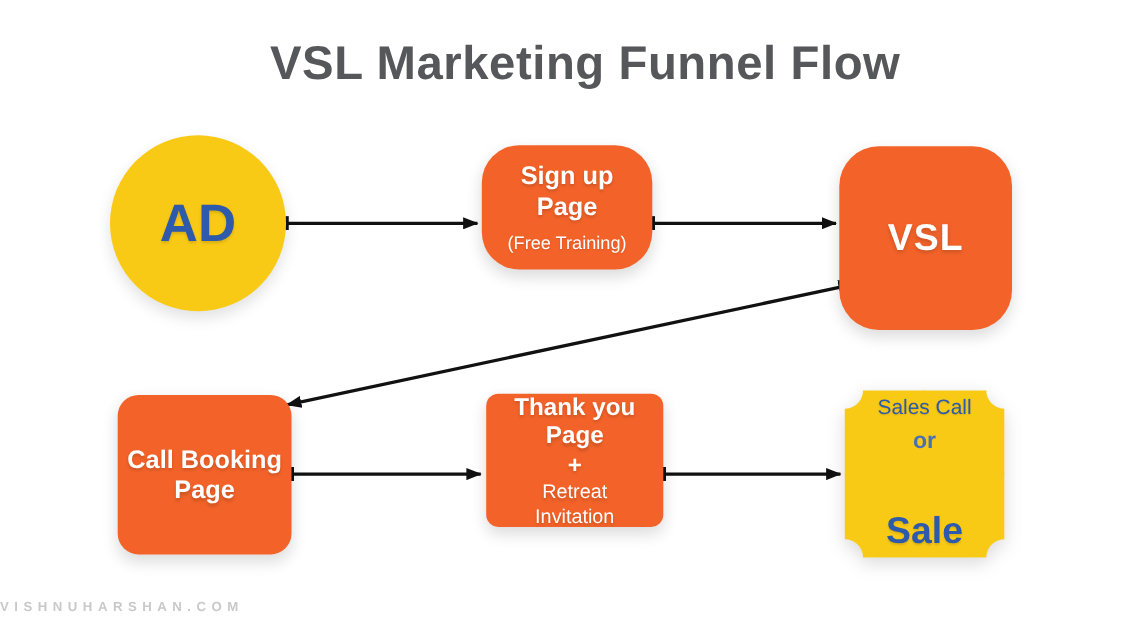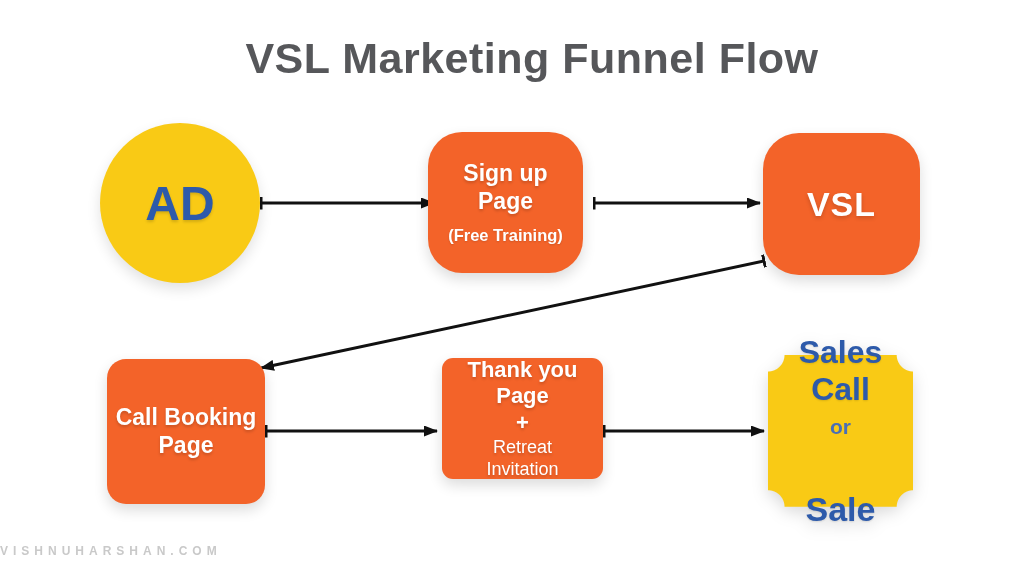--- a/index.html
+++ b/index.html
@@ -64,31 +64,31 @@
     background: var(--yellow, #F9CA15);
     box-shadow: 0 6px 14px rgba(0,0,0,0.12);
   }
   .ad-label {
     font-size: 48px;
     font-weight: 700;
     color: var(--blue, #2D5AAA);
     text-shadow: 0 2px 3px rgba(0,0,0,0.15);
   }
   .node-signup {
-    left: 428px;
+    left: 438px;
     top: 132px;
     width: 155px;
-    height: 141px;
+    height: 113px;
     border-radius: 34px;
   }
   .node-vsl {
     left: 763px;
     top: 133px;
     width: 157px;
-    height: 142px;
+    height: 167px;
     border-radius: 36px;
   }
   .vsl-label {
     font-size: 34px;
     font-weight: 700;
     color: #ffffff;
     letter-spacing: 1px;
     text-shadow: 0 2px 4px rgba(0,0,0,0.18);
   }
   .node-callbooking {
@@ -124,21 +124,21 @@
     font-weight: 700;
     font-size: 23px;
     line-height: 1.18;
     text-shadow: 0 2px 3px rgba(0,0,0,0.18);
   }
   .node-signup .box-title { max-width: 120px; }
   .node-callbooking .box-title { max-width: 150px; }
   .node-thankyou .box-title { max-width: 125px; font-size: 22px; }
   .box-subtitle {
     color: #ffffff;
-    font-weight: 700;
+    font-weight: 400;
     font-size: 16.5px;
     margin-top: 11px;
     text-shadow: 0 1px 2px rgba(0,0,0,0.15);
   }
   .ty-plus {
     color: #ffffff;
     font-weight: 700;
     font-size: 22px;
     line-height: 1.1;
     margin: 2px 0;
@@ -146,22 +146,22 @@
   }
   .ty-subtitle {
     color: #ffffff;
     font-weight: 400;
     font-size: 18px;
     line-height: 1.18;
     max-width: 115px;
     text-shadow: 0 2px 3px rgba(0,0,0,0.18);
   }
   .sale-line1 {
-    font-size: 32px;
-    font-weight: 700;
+    font-size: 19px;
+    font-weight: 400;
     color: var(--blue, #2D5AAA);
     text-shadow: 0 1px 2px rgba(0,0,0,0.12);
   }
   .sale-line2 {
     font-size: 21px;
     font-weight: 700;
     color: var(--blue-light, #4A6FB5);
     margin: 7px 0;
   }
   .sale-line3 {

